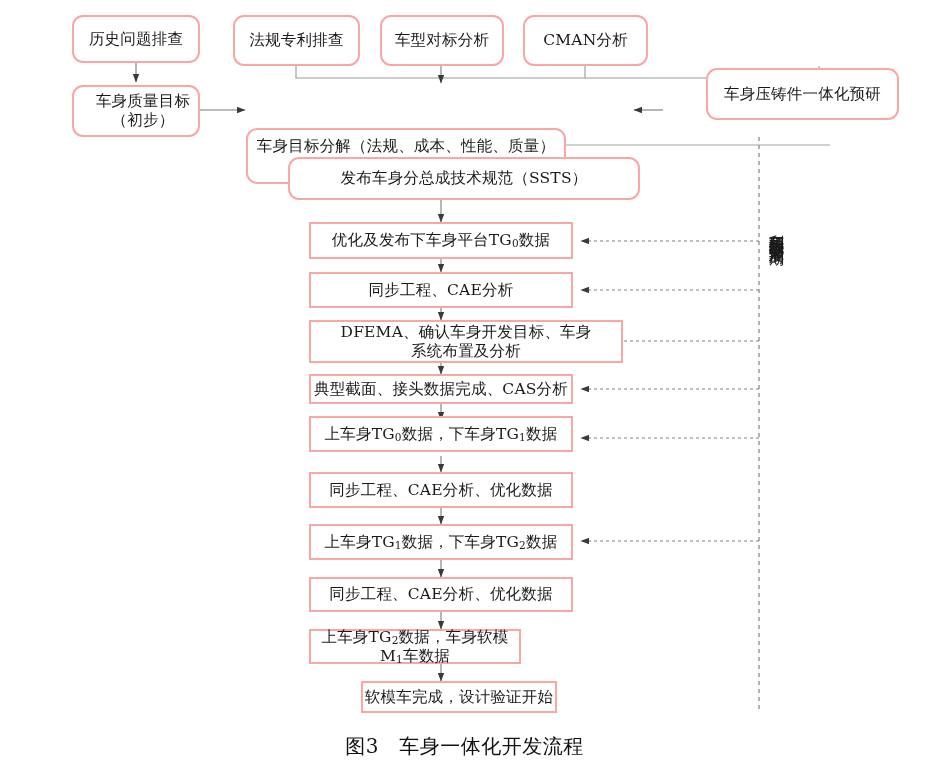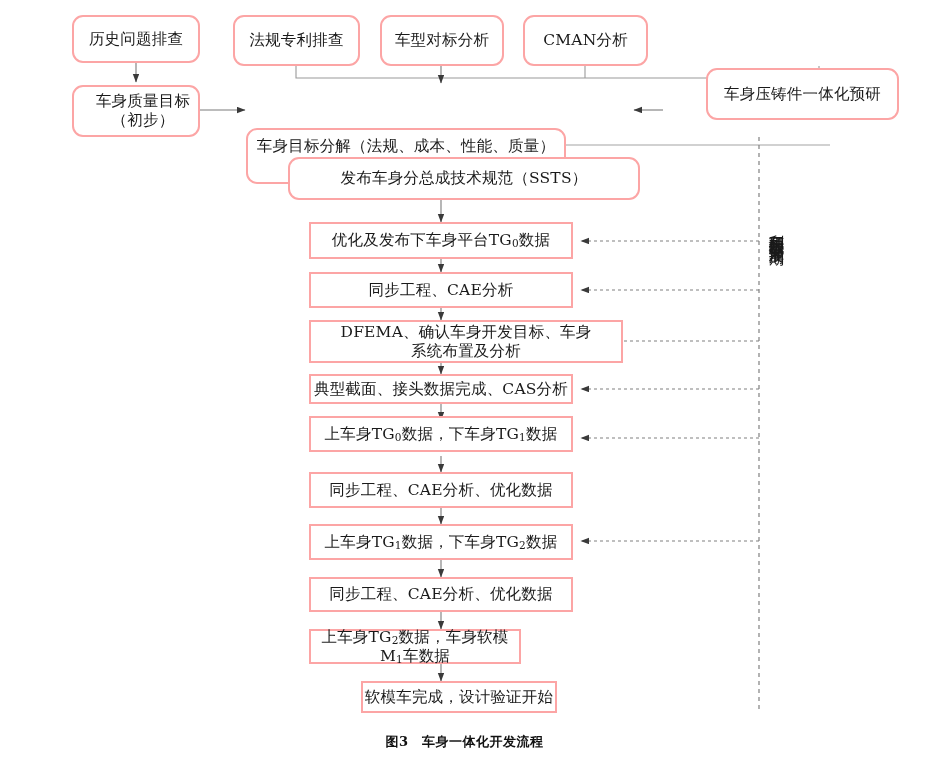--- a/index.html
+++ b/index.html
@@ -54,22 +54,22 @@
     color: #1a1a1a;
     letter-spacing: 1.5px;
     line-height: 1.0;
     white-space: nowrap;
   }
   .caption {
     position: absolute;
     width: 929px;
     left: 0;
     text-align: center;
-    font-size: 13px;
-    font-weight: bold;
+    font-size: 20px;
+    font-weight: normal;
     color: #111111;
     letter-spacing: 0.5px;
   }
   sub {
     font-size: 0.68em;
     vertical-align: -0.18em;
   }
   .lat { font-family: "DejaVu Serif", "Liberation Serif", serif; }
 </style>
 </head>

